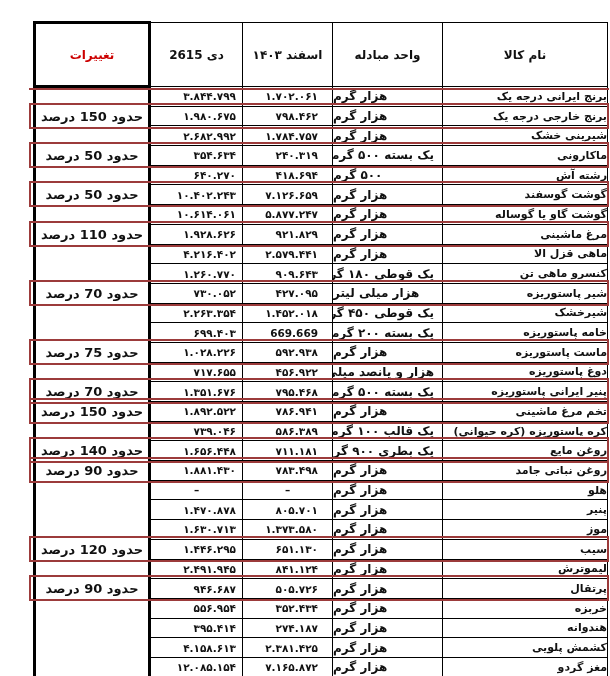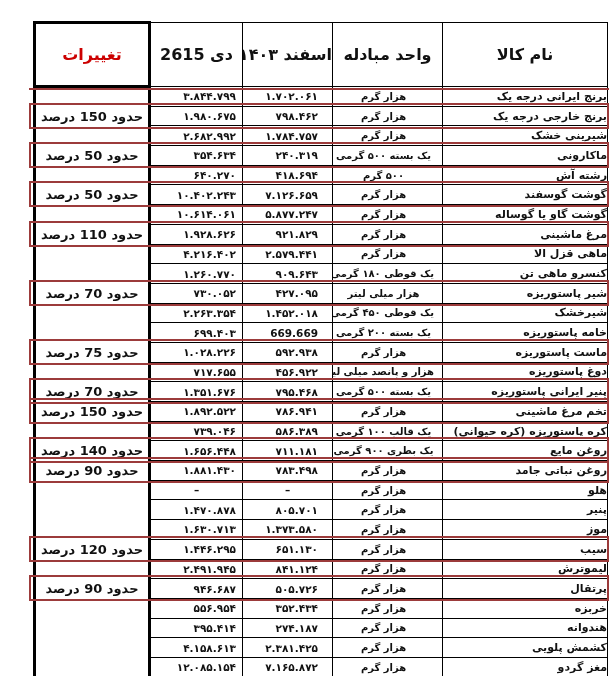--- a/index.html
+++ b/index.html
@@ -17,26 +17,26 @@
   }
   table{
     border-collapse:collapse;table-layout:fixed;width:573px;direction:rtl;
     background:#fff;
   }
   th,td{
     border:1px solid #000;overflow:hidden;white-space:nowrap;
     font-weight:bold;padding:0;box-sizing:border-box;
   }
   thead tr{height:64px;}
-  th{font-size:16px;text-align:center;vertical-align:middle;}
+  th{font-size:12px;text-align:center;vertical-align:middle;}
   th.c-chg{color:#cc0000;border:3px solid #000;}
   tbody tr{height:19.7px;}
   td{font-size:10.5px;vertical-align:middle;}
   td.c-name{text-align:right;font-size:11px;}
-  td.c-unit{text-align:center;padding-right:8px;font-size:10px;margin-top:40px;}
+  td.c-unit{text-align:left;padding-right:8px;font-size:12px;margin-top:40px;}
   td.c-esf{text-align:right;padding-right:14px;}
   td.c-dey{text-align:right;padding-right:6px;}
   td.c-chg{
     text-align:center;font-size:13px;
     border-top:none;border-bottom:none;
     border-left:3px solid #000;border-right:3px solid #000;
   }
   td.dash{text-align:center;padding-right:0;}
   .hl-box{
     position:absolute;left:-6px;right:-1px;

